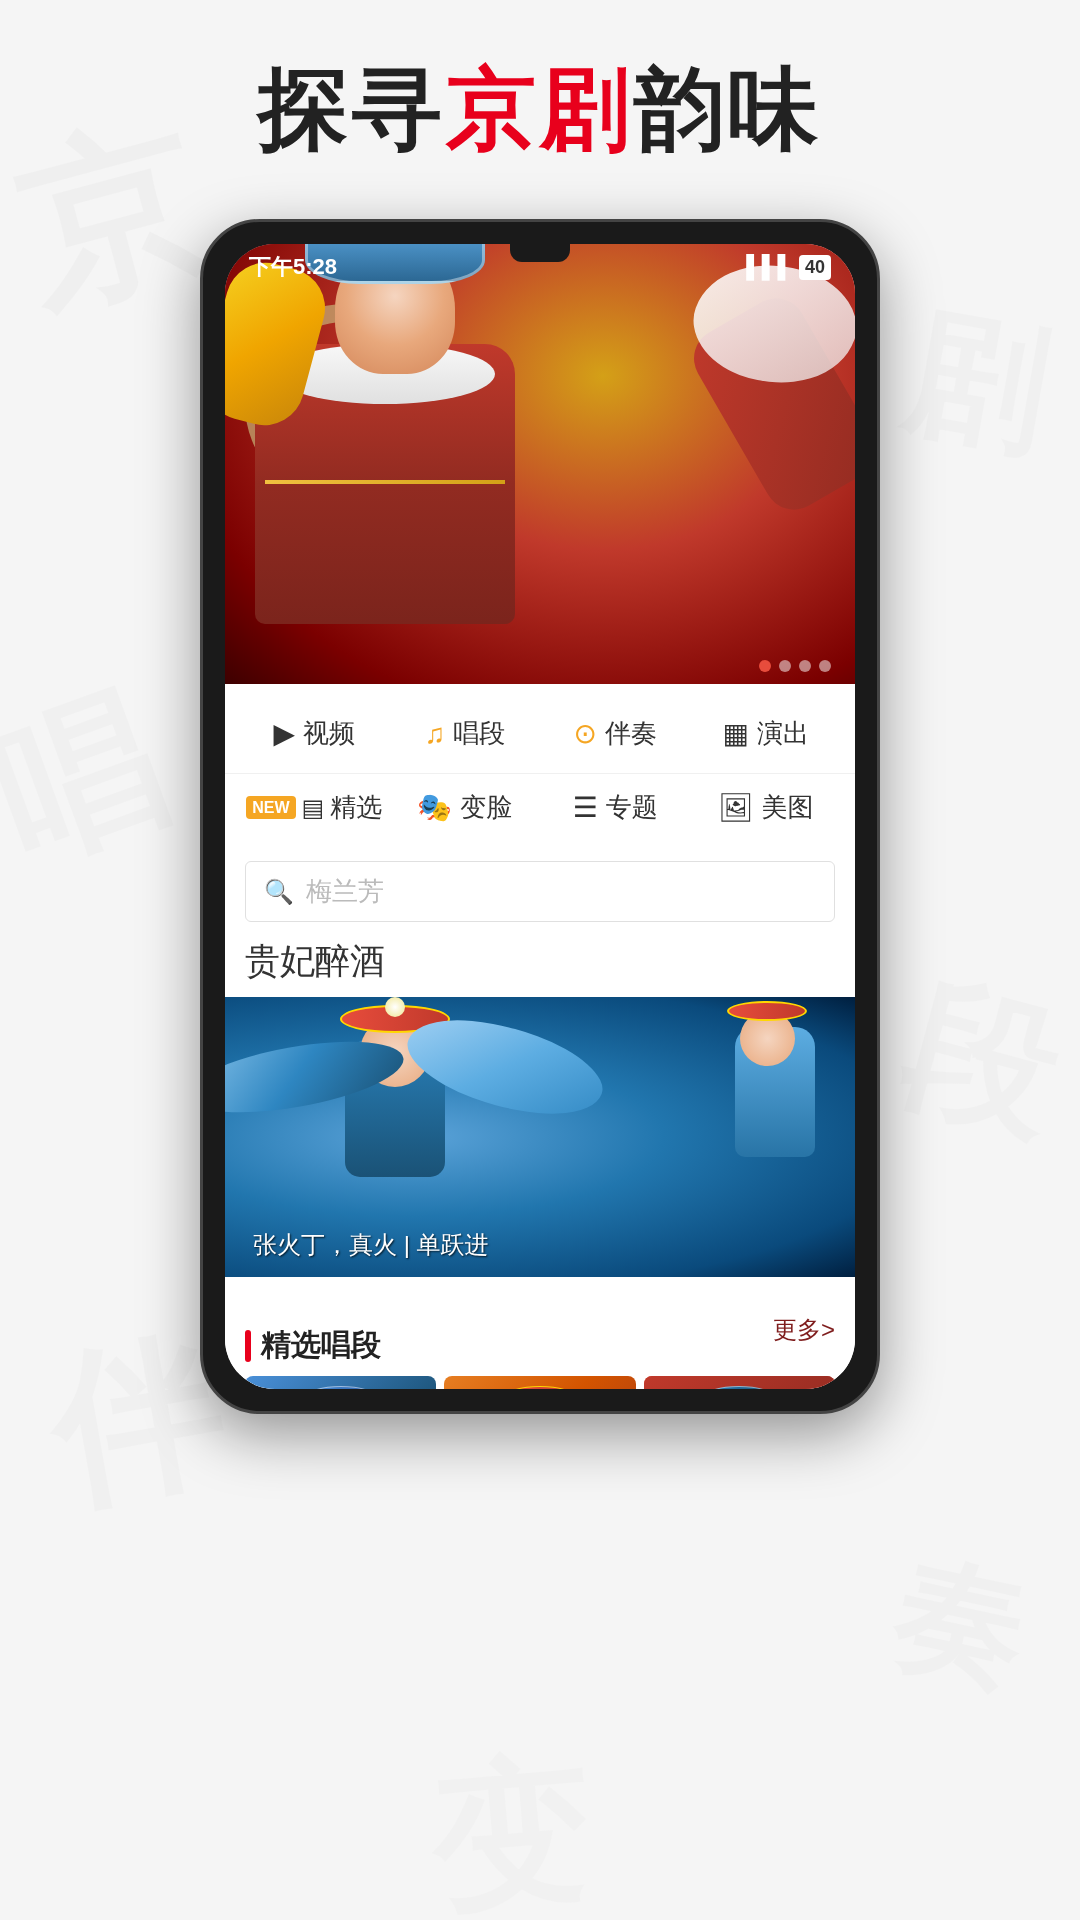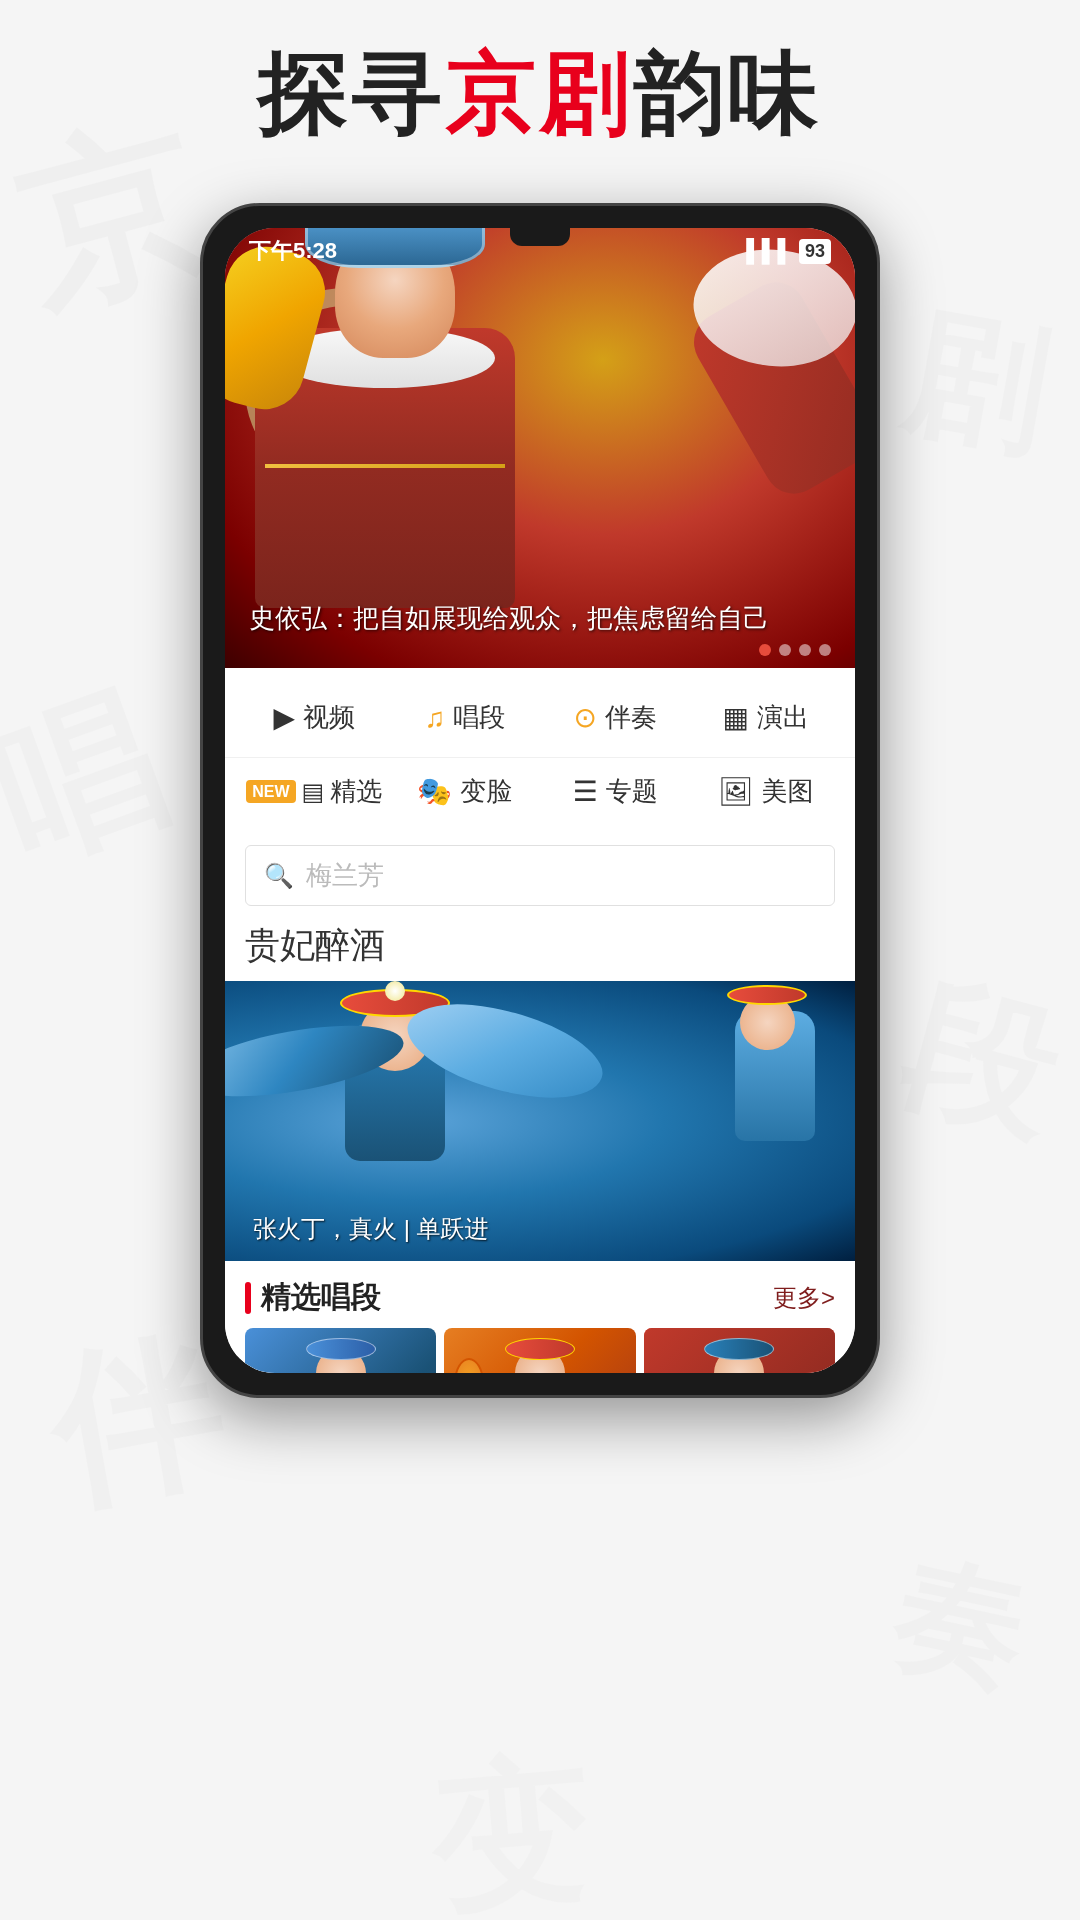--- a/index.html
+++ b/index.html
@@ -27,21 +27,21 @@
     .bg-watermark span {
       position: absolute;
       opacity: 0.25;
       color: #ccc;
     }
 
     
     .header {
       position: relative;
       z-index: 1;
-      padding: 44px 60px 20px;
+      padding: 60px 60px 20px;
       text-align: center;
     }
 
     .header-title {
       font-size: 90px;
       font-weight: 900;
       color: #222;
       line-height: 1.1;
       letter-spacing: 4px;
     }
@@ -290,20 +290,21 @@
       padding: 16px 20px 10px;
     }
 
     .section-title {
       display: flex;
       align-items: center;
       gap: 10px;
       font-size: 30px;
       font-weight: bold;
       color: #222;
+      margin-top: 32px;
     }
 
     .section-title-bar {
       width: 6px;
       height: 32px;
       background: #e8001c;
       border-radius: 3px;
     }
 
     .section-more {
@@ -387,21 +388,21 @@
 <div class="phone-container">
   <div class="phone-mockup">
     <div class="phone-inner">
 
       <div class="phone-notch"></div>
 
       <div class="status-bar">
         <span class="status-time">下午5:28</span>
         <div class="status-icons">
           <span>▌▌▌</span>
-          <span class="battery-badge">93</span>
+          <span class="battery-badge">40</span>
         </div>
       </div>
 
       <div class="hero-image">
         <div class="performer-bg"></div>
 
         <div style="position:absolute;top:0;left:0;right:0;bottom:0;overflow:hidden;">
 
           <div style="position:absolute;top:60px;left:20px;width:200px;height:200px;border:18px solid rgba(200,180,120,0.7);border-radius:50%;"></div>
 
@@ -415,21 +416,20 @@
 
           <div style="position:absolute;bottom:400px;left:80px;width:180px;height:80px;background:linear-gradient(180deg,#7ab8d9,#4a90c4,#2c6894);border-radius:50% 50% 30% 30%;border:3px solid rgba(255,255,255,0.4);"></div>
 
           <div style="position:absolute;bottom:180px;right:10px;width:120px;height:200px;background:linear-gradient(135deg,#c0392b,#922b21);border-radius:30px;transform:rotate(-30deg);"></div>
 
           <div style="position:absolute;bottom:300px;right:0;width:160px;height:120px;background:linear-gradient(135deg,rgba(255,255,255,0.9),rgba(240,240,240,0.7));border-radius:60% 40% 60% 40%;transform:rotate(20deg);"></div>
 
           <div style="position:absolute;bottom:260px;left:-10px;width:100px;height:160px;background:linear-gradient(135deg,#f5d020,#f0a500,#c8860a);border-radius:40px;transform:rotate(15deg);"></div>
         </div>
 
-        <div class="hero-caption">史依弘：把自如展现给观众，把焦虑留给自己</div>
 
         <div class="hero-dots">
           <div class="dot active"></div>
           <div class="dot"></div>
           <div class="dot"></div>
           <div class="dot"></div>
         </div>
       </div>
 
       <div class="app-content">

